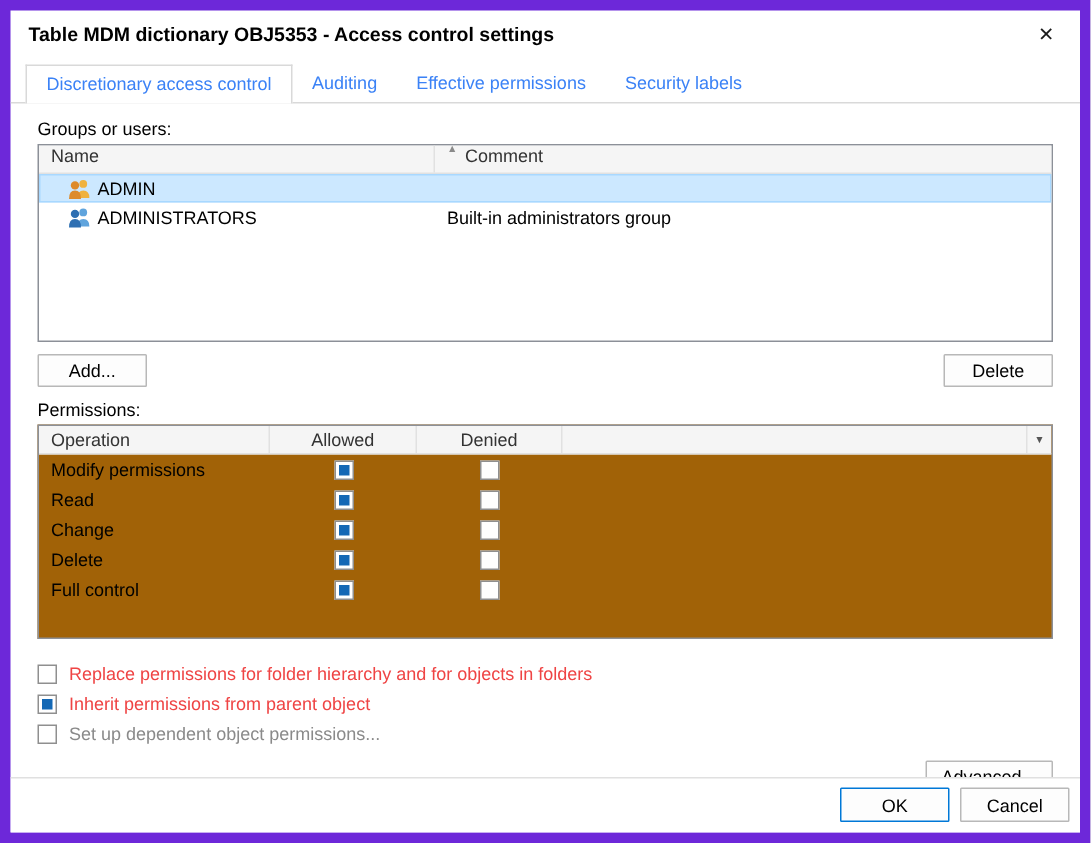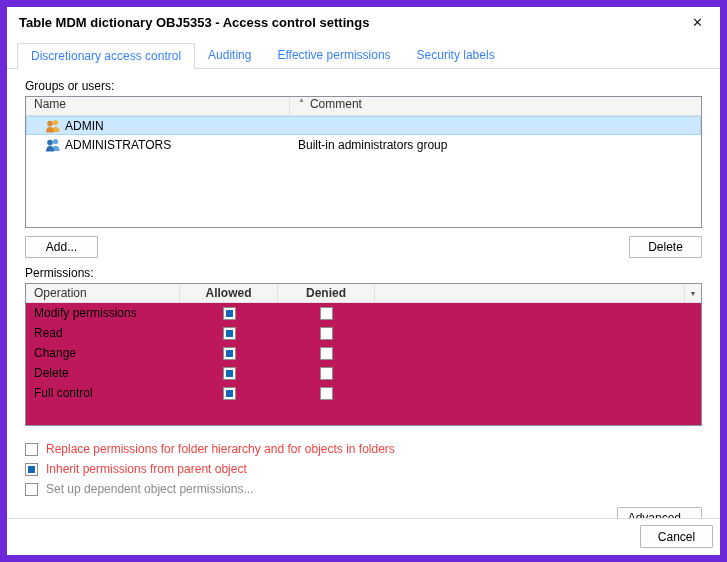--- a/index.html
+++ b/index.html
@@ -67,29 +67,29 @@
     min-width: 73px; height: 22px; padding: 0 10px;
     background: #fdfdfd; border: 1px solid #b8b8b8;
     font-family: "Liberation Sans", sans-serif; font-size: 12px;
     color: #000; border-radius: 1px;
   }
   .btn-row { display: flex; justify-content: space-between; gap: 7px; margin-top: 8px; }
   .btn.primary { border-color: #0078d7; height: 23px; }
   .footer .btn { height: 23px; }
 
   
-  .permtable { border: 1px solid #8c9098; background: #be185d; height: 143px; margin-top: 3px; position: relative; overflow: hidden; }
+  .permtable { border: 1px solid #8c9098; background: #a16207; height: 143px; margin-top: 3px; position: relative; overflow: hidden; }
   .pt-header {
     display: grid; grid-template-columns: 154px 98px 97px 1fr 17px;
     height: 19px; background: #f5f5f5; border-bottom: 1px solid #e1e1e1;
     align-items: center; color: #333;
   }
   .pt-header .hcell { height: 100%; display: flex; align-items: center; border-right: 1px solid #e1e1e1; }
   .pt-header .hcell.op { padding-left: 8px; }
-  .pt-header .hcell.center { justify-content: center; font-weight: bold; }
+  .pt-header .hcell.center { justify-content: center; }
   .pt-header .hcell.filler { border-right: none; }
   .pt-header .dropdown { height: 100%; display: flex; align-items: center; justify-content: center; border-left: 1px solid #e1e1e1; }
   .dd-glyph { font-size: 7px; color: #555; }
   .pt-row { display: grid; grid-template-columns: 154px 98px 97px 1fr; height: 20px; align-items: center; }
   .pt-row .op { padding-left: 8px; }
   .pt-row .center { display: flex; justify-content: center; }
 
   
   .cb {
     width: 13px; height: 13px; background: #fff;
@@ -263,16 +263,17 @@
       </div>
     </div>
 
     <div class="advanced-row">
       <button class="btn">Advanced...</button>
     </div>
 
   </div>
 
   <div class="footer">
+    <button class="btn primary">OK</button>
     <button class="btn">Cancel</button>
   </div>
 
 </div>
 
 </body></html>

